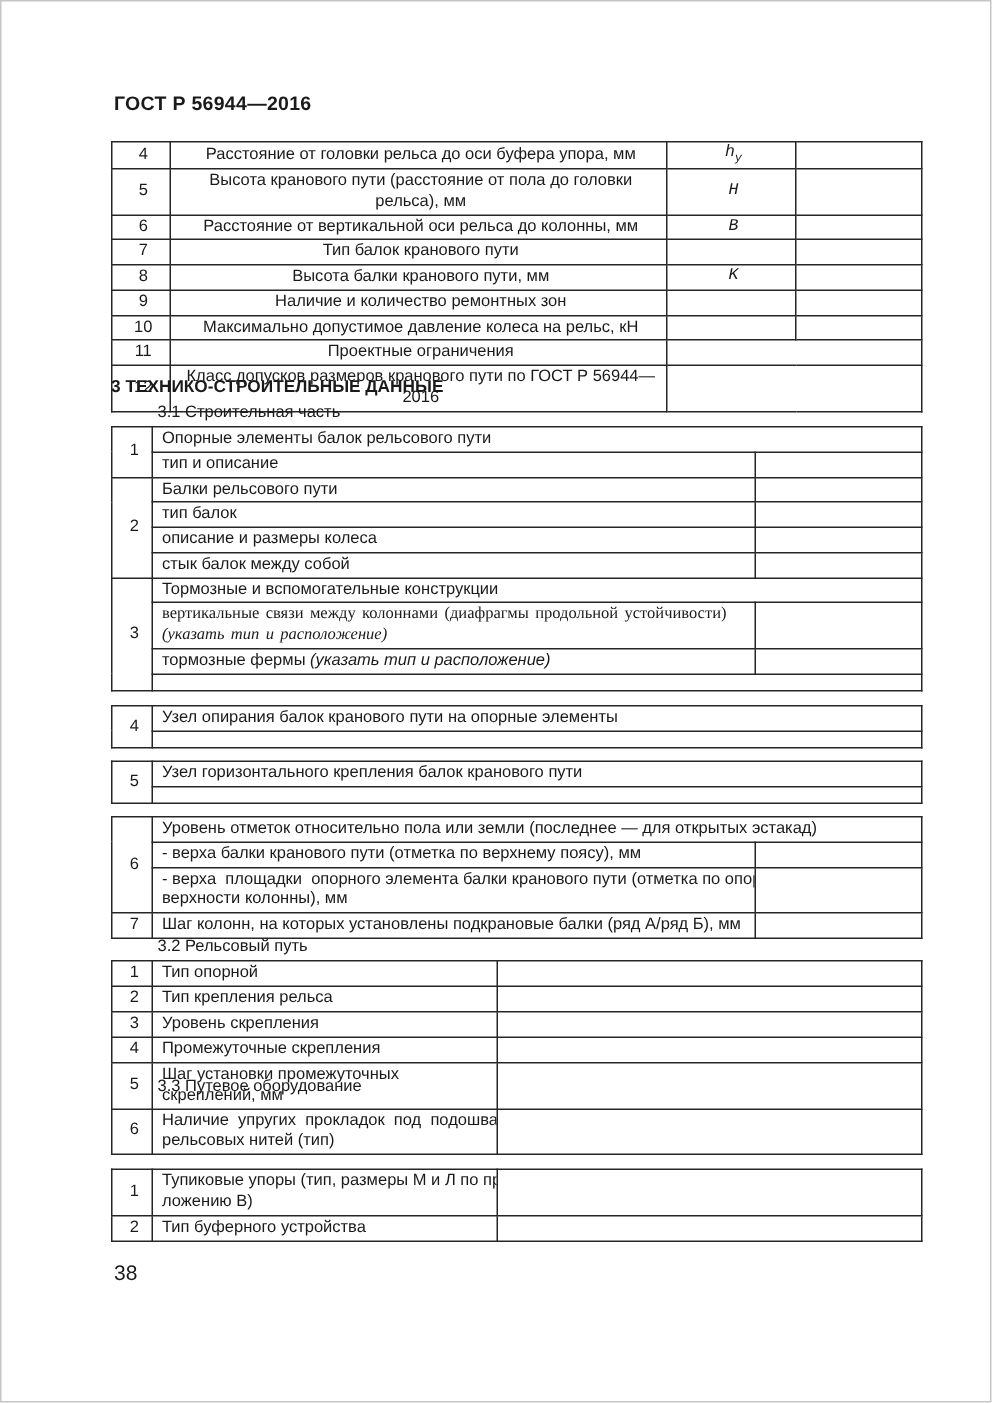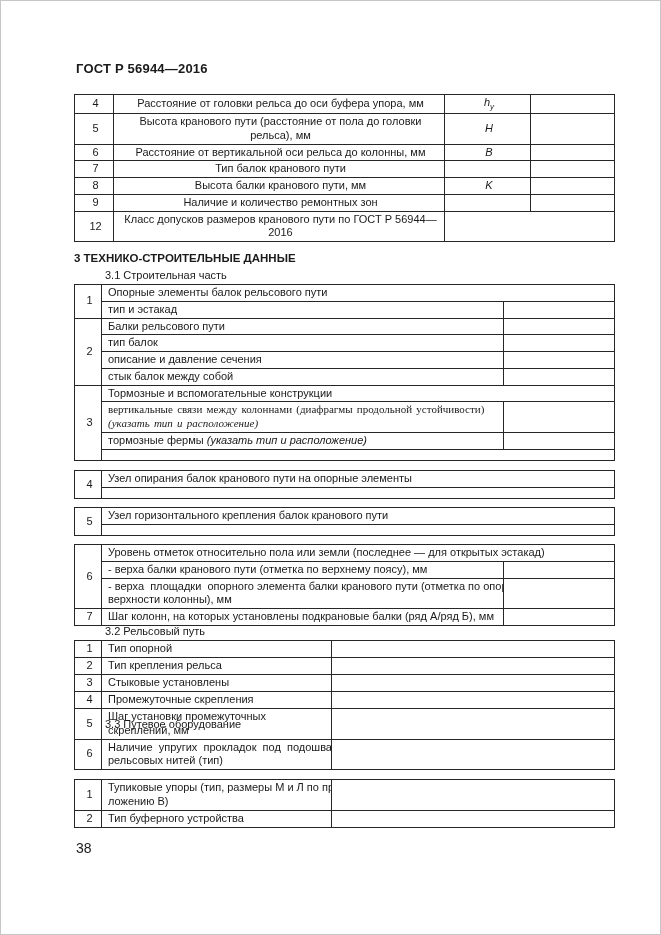--- a/index.html
+++ b/index.html
@@ -35,21 +35,21 @@
     padding:1px 3px 1px 6px;
     overflow:hidden;
   }
   .t1 td  { height:16px;text-align:center; }
   .t31 td { height:16px; }
   .t32 td { height:17px; }
   .t33 td { height:17px; }
   td.num { text-align:center; padding:1px 2px; }
   td.vtop { vertical-align:top; padding-top:2px; }
   td.ind { padding-left:18px; }
-  td.sym { text-align:center; font-style:italic; font-family:Liberation Sans, sans-serif; }
+  td.sym { text-align:center; font-style:italic; font-family:Liberation Mono, monospace; }
   td.sym sub { font-size:8px; }
   tr.er td { height:11px; }
   td.ml { white-space:pre; }
   .jw { word-spacing:1.5px;font-family:Liberation Serif, serif; }
   .note { font-style:italic; }
   .block-note { font-style:italic; display:block; }
 </style>
 </head>
 <body>
 
@@ -95,20 +95,31 @@
         <td class="sym"><i>K</i></td>
         <td></td>
       </tr>
       <tr>
         <td class="num">9</td>
         <td>Наличие и количество ремонтных зон</td>
         <td class="sym"><i></i></td>
         <td></td>
       </tr>
       <tr>
+        <td class="num">10</td>
+        <td>Максимально допустимое давление колеса на рельс, кН</td>
+        <td class="sym"><i></i></td>
+        <td></td>
+      </tr>
+      <tr>
+        <td class="num">11</td>
+        <td>Проектные ограничения</td>
+        <td colspan="2"></td>
+      </tr>
+      <tr>
         <td class="num">12</td>
         <td>Класс допусков размеров кранового пути по ГОСТ Р 56944—2016</td>
         <td colspan="2"></td>
       </tr>
     </tbody>
   </table>
 
   <div class="h-main">3  ТЕХНИКО-СТРОИТЕЛЬНЫЕ ДАННЫЕ</div>
   <div class="h-sub" style="top:268px">3.1 Строительная часть</div>
 
@@ -117,34 +128,34 @@
         <col style="width:27px">
         <col style="width:402px">
         <col style="width:111px">
       </colgroup>
     <tbody>
       <tr>
         <td class="num vtop" rowspan="2">1</td>
         <td colspan="2">Опорные элементы балок рельсового пути</td>
       </tr>
       <tr>
-        <td class="ind">тип и эстакад</td>
+        <td class="ind">тип и описание</td>
         <td></td>
       </tr>
       <tr>
         <td class="num vtop" rowspan="4">2</td>
         <td>Балки рельсового пути</td>
         <td></td>
       </tr>
       <tr>
         <td class="ind">тип балок</td>
         <td></td>
       </tr>
       <tr>
-        <td class="ind">описание и давление сечения</td>
+        <td class="ind">описание и размеры колеса</td>
         <td></td>
       </tr>
       <tr>
         <td class="ind">стык балок между собой</td>
         <td></td>
       </tr>
       <tr>
         <td class="num vtop" rowspan="4">3</td>
         <td colspan="2">Тормозные и вспомогательные конструкции</td>
       </tr>
@@ -236,21 +247,21 @@
         <td>Тип опорной</td>
         <td></td>
       </tr>
       <tr>
         <td class="num">2</td>
         <td>Тип  крепления рельса</td>
         <td></td>
       </tr>
       <tr>
         <td class="num">3</td>
-        <td>Стыковые установлены</td>
+        <td>Уровень скрепления</td>
         <td></td>
       </tr>
       <tr>
         <td class="num">4</td>
         <td>Промежуточные скрепления</td>
         <td></td>
       </tr>
       <tr>
         <td class="num">5</td>
         <td>Шаг установки промежуточных скреплений, мм</td>

